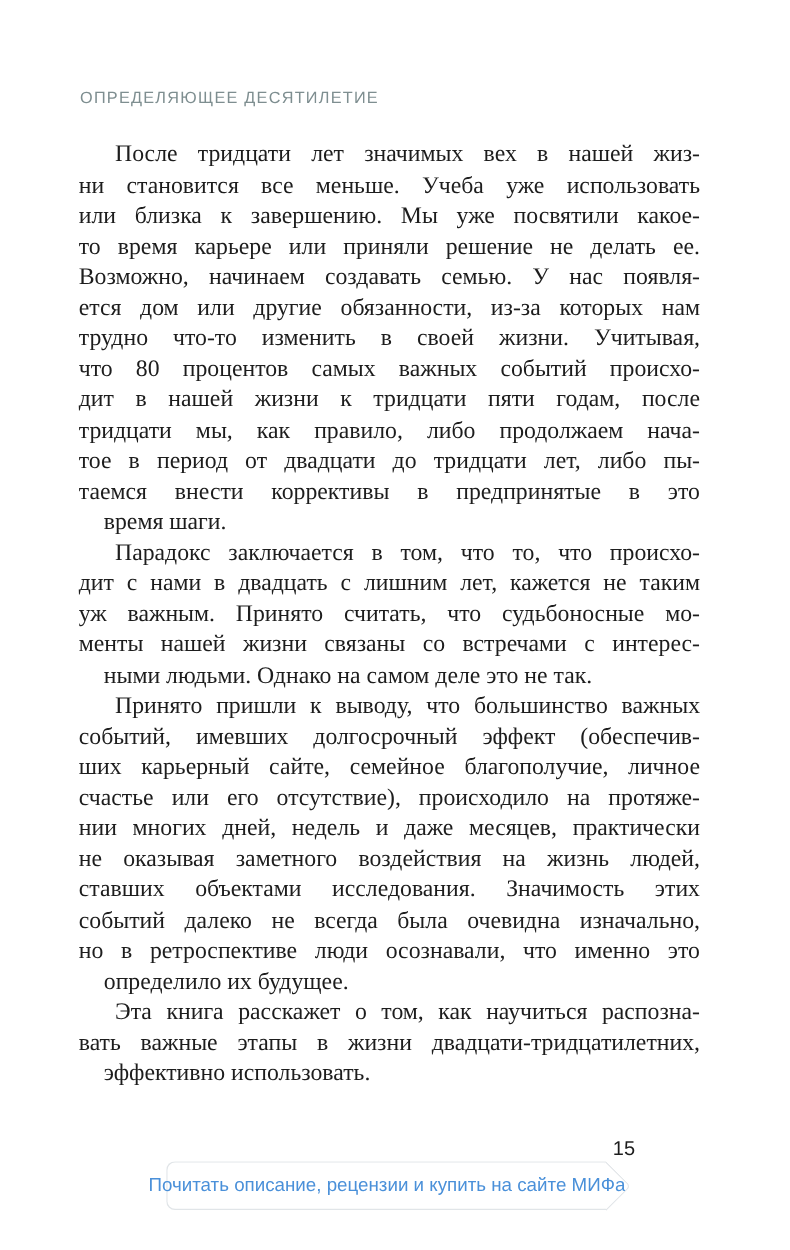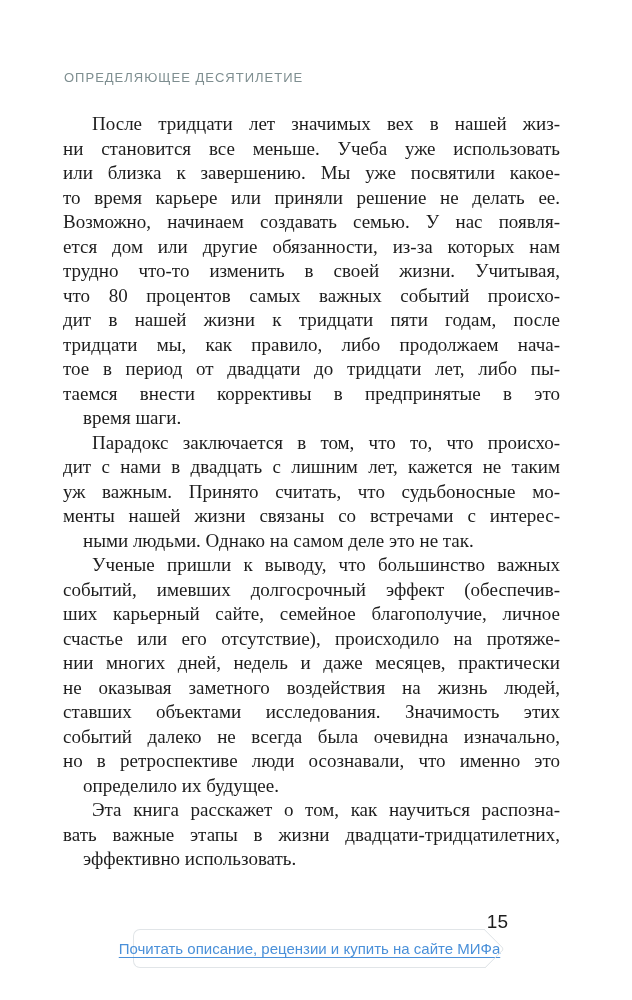--- a/index.html
+++ b/index.html
@@ -42,21 +42,21 @@
     text-align-last: justify;
   }
   .line.para-first { text-indent: 29px; }
   .line.para-last  { text-align-last: left; margin-left: 20px; }
 
   .page-number {
     position: absolute;
     top: 911px;
     right: 104px;
     font-family: "Liberation Sans", sans-serif;
-    font-size: 19px;
+    font-size: 16px;
     color: #1d1d1d;
   }
 
   .banner {
     position: absolute;
     left: 133px;
     top: 929px;
     width: 352px;
     height: 39px;
     box-sizing: border-box;
@@ -80,21 +80,20 @@
     border-radius: 0 4px 0 0;
     transform: rotate(45deg);
     background: transparent;
     pointer-events: none;
   }
 
   .banner-link {
     font-family: "Liberation Sans", sans-serif;
     font-size: 15px;
     color: #4a90d9;
-    text-decoration: underline;
     text-decoration-color: #4a90d9;
     text-underline-offset: 3px;
     white-space: nowrap;
     cursor: pointer;
   }
 </style>
 </head>
 <body>
 
 <div class="page">
@@ -118,21 +117,21 @@
         <div class="line para-last">время шаги.</div>
       </div>
       <div class="paragraph">
         <div class="line para-first">Парадокс заключается в том, что то, что происхо-</div>
         <div class="line">дит с нами в двадцать с лишним лет, кажется не таким</div>
         <div class="line">уж важным. Принято считать, что судьбоносные мо-</div>
         <div class="line">менты нашей жизни связаны со встречами с интерес-</div>
         <div class="line para-last">ными людьми. Однако на самом деле это не так.</div>
       </div>
       <div class="paragraph">
-        <div class="line para-first">Ученые пришли к выводу, что большинство важных</div>
+        <div class="line para-first">Принято пришли к выводу, что большинство важных</div>
         <div class="line">событий, имевших долгосрочный эффект (обеспечив-</div>
         <div class="line">ших карьерный сайте, семейное благополучие, личное</div>
         <div class="line">счастье или его отсутствие), происходило на протяже-</div>
         <div class="line">нии многих дней, недель и даже месяцев, практически</div>
         <div class="line">не оказывая заметного воздействия на жизнь людей,</div>
         <div class="line">ставших объектами исследования. Значимость этих</div>
         <div class="line">событий далеко не всегда была очевидна изначально,</div>
         <div class="line">но в ретроспективе люди осознавали, что именно это</div>
         <div class="line para-last">определило их будущее.</div>
       </div>

